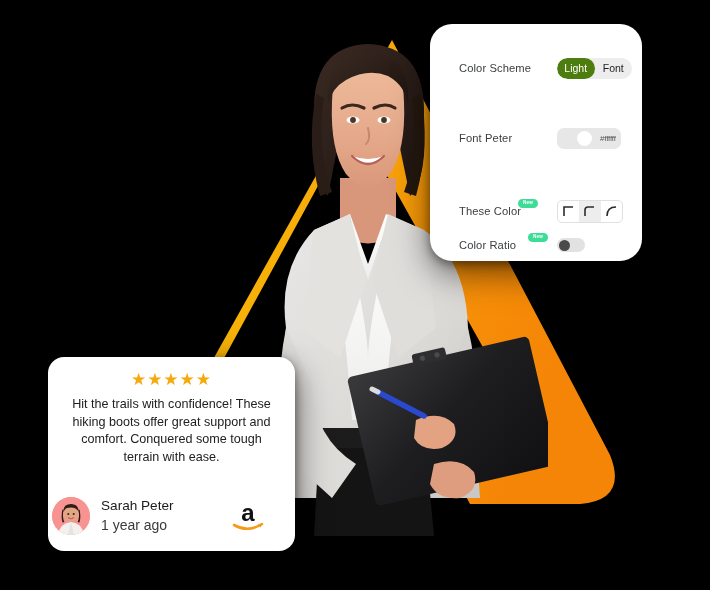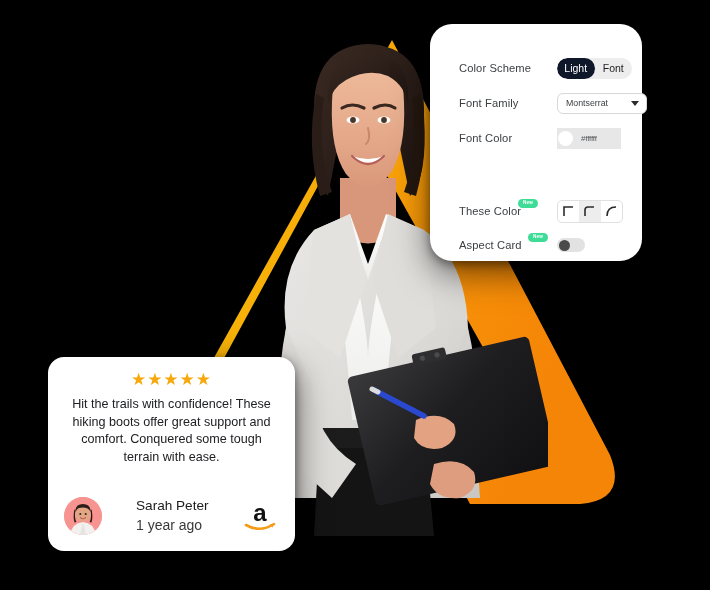--- a/index.html
+++ b/index.html
@@ -92,21 +92,21 @@
     flex: 1;
     display: flex;
     align-items: center;
     justify-content: center;
     font-size: 10.5px;
     color: #1f1f1f;
     border-radius: 11px;
     cursor: pointer;
   }
   .seg-opt.active {
-    background: #0f172a;
+    background: #4d7c0f;
     color: #ffffff;
   }
 
   
   .select-box {
     position: absolute;
     left: 127px;
     width: 90px;
     height: 21px;
     border: 1px solid #d8d8d8;
@@ -130,24 +130,24 @@
     border-top: 5px solid #2b2b2b;
   }
 
   
   .color-field {
     position: absolute;
     left: 127px;
     width: 64px;
     height: 21px;
     background: #e7e7e7;
-    border-radius: 0;
-    display: flex;
-    align-items: center;
-    padding-left: 1px;
+    border-radius: 7px;
+    display: flex;
+    align-items: center;
+    padding-left: 20px;
     box-sizing: border-box;
   }
   .color-swatch {
     width: 15px; height: 15px;
     border-radius: 50%;
     background: #ffffff;
     flex: 0 0 auto;
   }
   .color-hex {
     font-size: 8px;
@@ -245,26 +245,25 @@
   }
   .review-text {
     text-align: center;
     font-size: 12.6px;
     line-height: 17.5px;
     color: #202124;
     margin: 1px;
   }
   .reviewer {
     position: absolute;
-    left: 16px;
+    left: 4px;
     bottom: 16px;
     width: 215px;
     display: flex;
     align-items: center;
-    gap: 23px;
   }
   .avatar {
     width: 38px; height: 38px;
     border-radius: 50%;
     overflow: hidden;
     flex: 0 0 auto;
     background: #f79491;
     position: relative;
   }
   .reviewer-meta {
@@ -410,30 +409,23 @@
   <div class="settings-panel">
 
     <div class="setting-row" style="top:27px;">
       <span class="setting-label">Color Scheme</span>
       <div class="seg">
         <div class="seg-opt active">Light</div>
         <div class="seg-opt">Font</div>
       </div>
     </div>
 
-    <div class="setting-row" style="top:62px;">
-      <span class="setting-label">Font Family</span>
-      <div class="select-box">
-        <span class="select-value">Montserrat</span>
-        <span class="caret"></span>
-      </div>
-    </div>
 
     <div class="setting-row" style="top:97px;">
-      <span class="setting-label">Font Color</span>
+      <span class="setting-label">Font Peter</span>
       <div class="color-field">
         <span class="color-swatch"></span>
         <span class="color-hex">#ffffff</span>
       </div>
     </div>
 
 
     <div class="setting-row" style="top:170px;">
       <span class="setting-label">These Color</span>
       <span class="badge-new" style="left:88px; top:6px;">New</span>
@@ -450,21 +442,21 @@
         </div>
         <div class="radius-opt">
           <svg width="13" height="13" viewBox="0 0 13 13">
               <path d="M2 11 Q2 2 11 2" stroke="#2b2b2b" stroke-width="1.6" fill="none"></path>
             </svg>
         </div>
       </div>
     </div>
 
     <div class="setting-row" style="top:204px;">
-      <span class="setting-label">Aspect Card</span>
+      <span class="setting-label">Color Ratio</span>
       <span class="badge-new" style="left:98px; top:6px;">New</span>
       <div class="switch">
         <span class="switch-knob"></span>
       </div>
     </div>
   </div>
 
   <div class="testimonial">
     <div class="stars" id="starsRow">★★★★★</div>
     <p class="review-text">Hit the trails with confidence! These hiking boots offer great support and comfort. Conquered some tough terrain with ease.</p>

